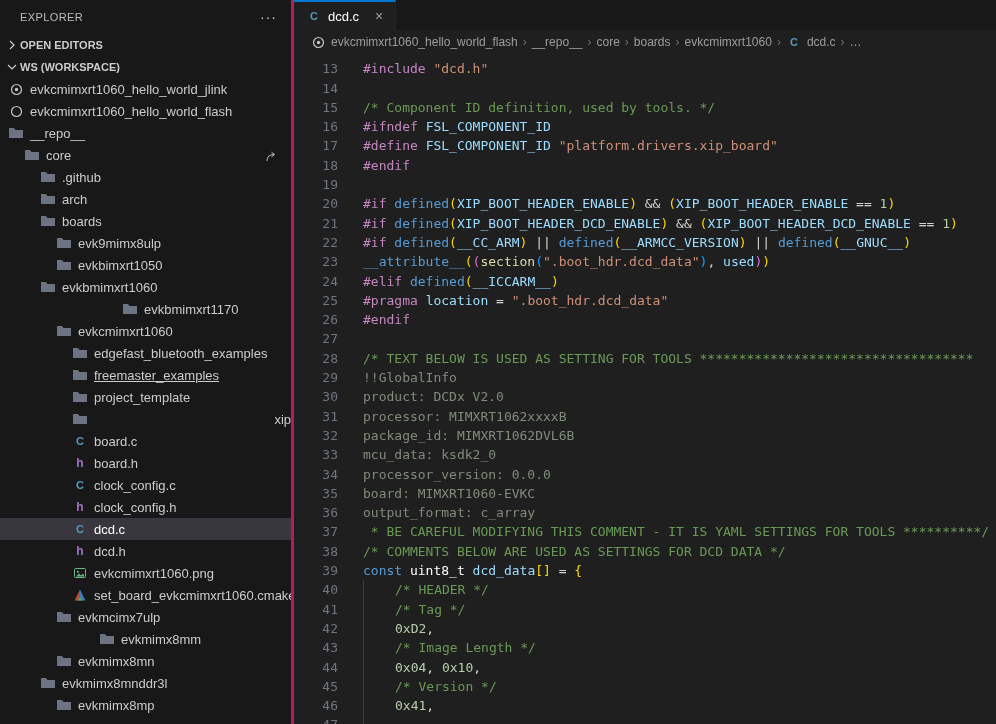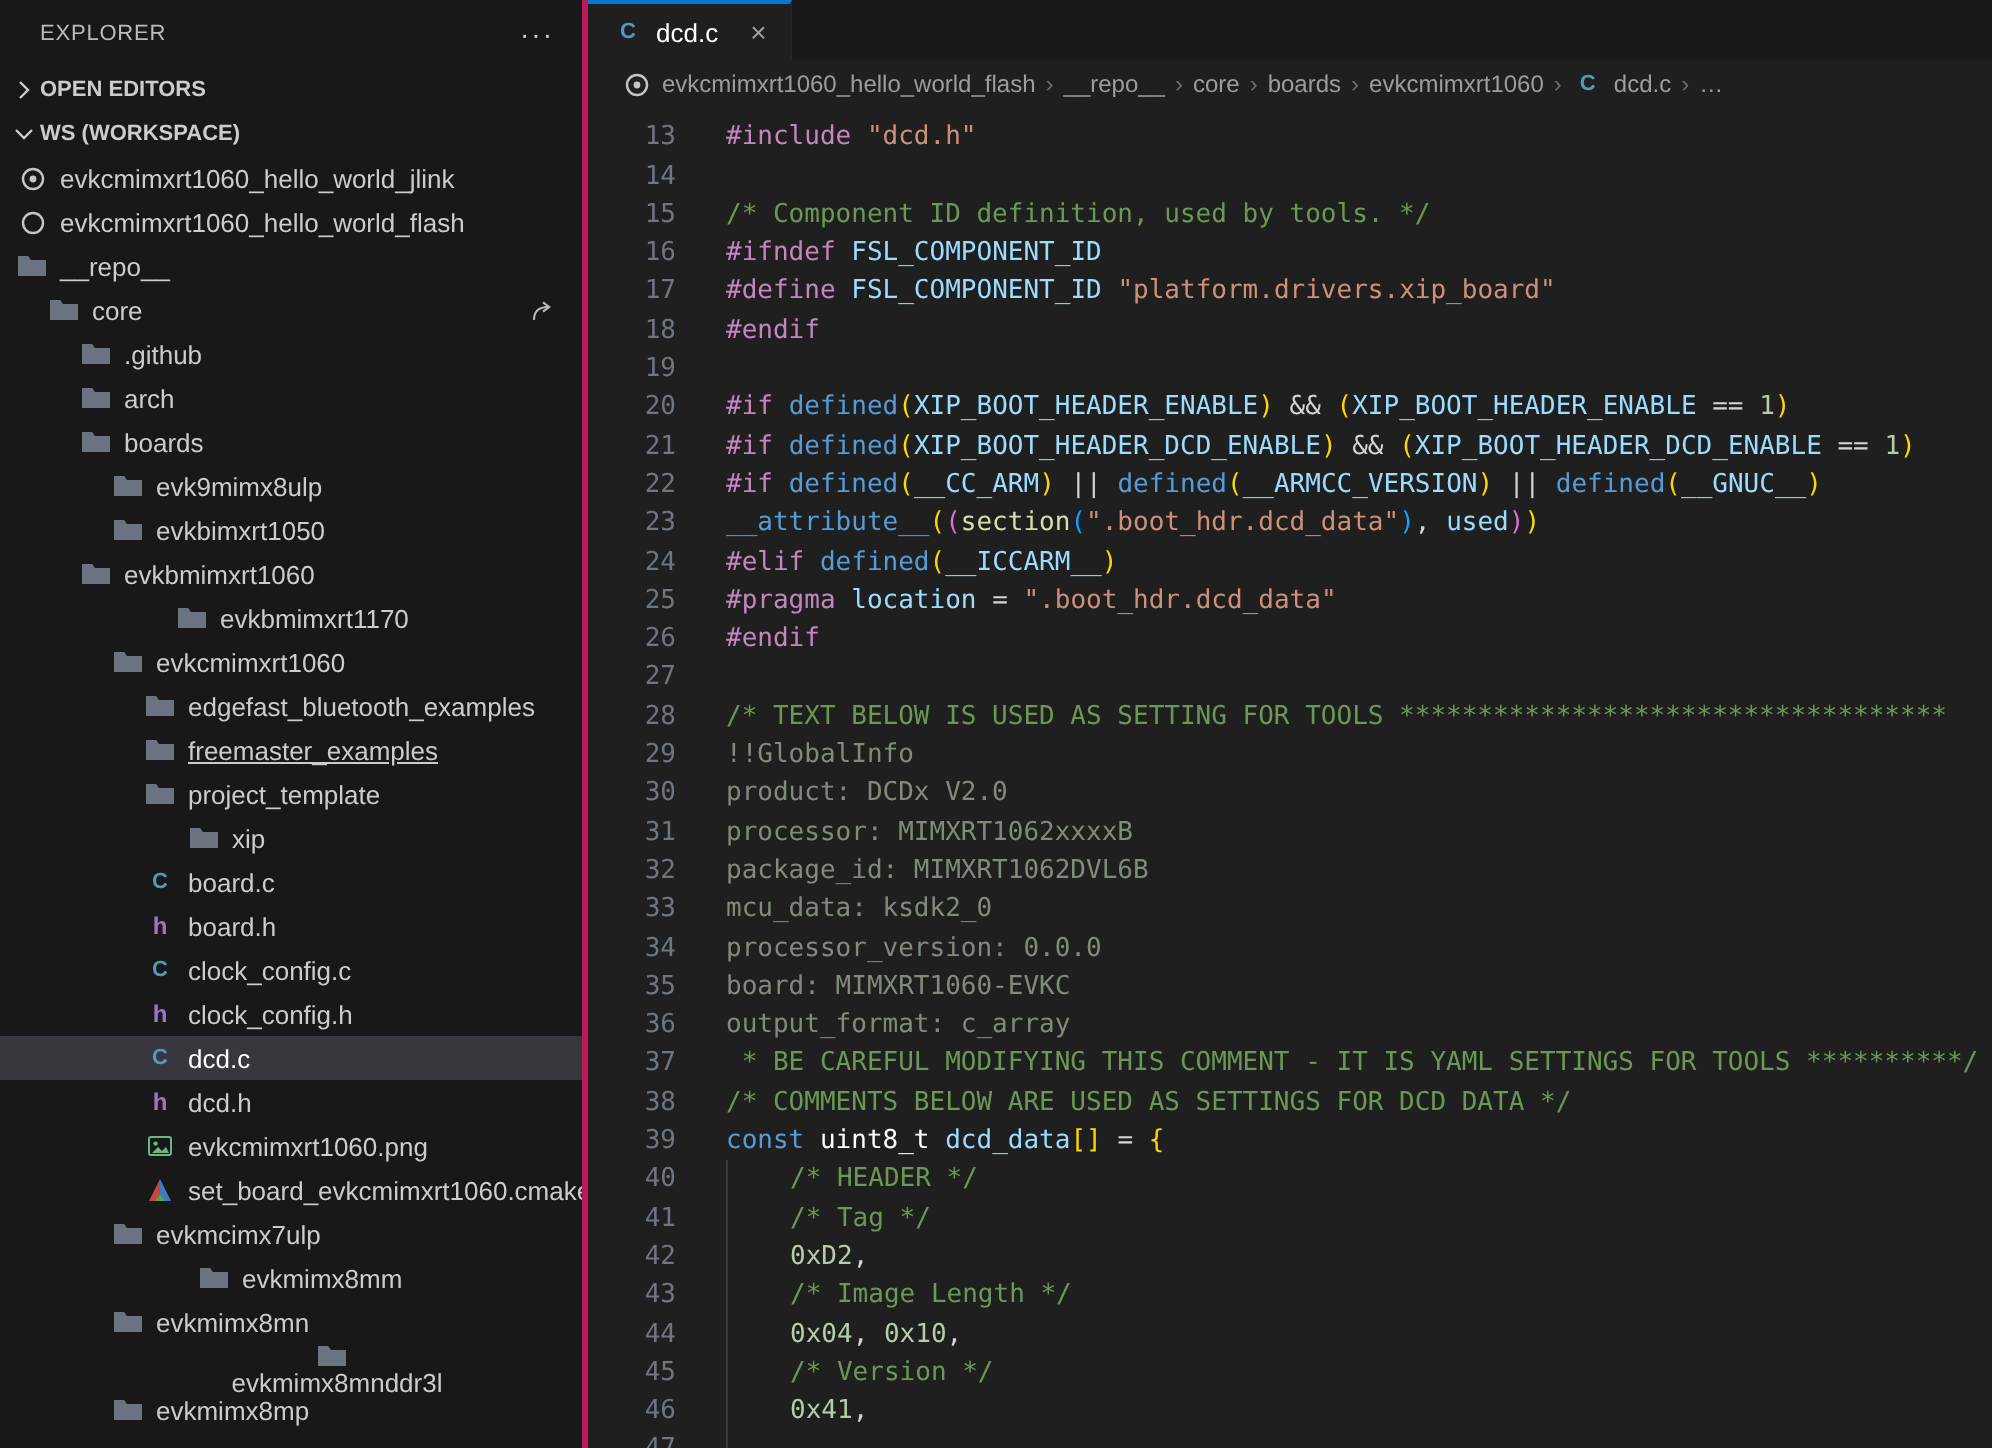--- a/index.html
+++ b/index.html
@@ -162,21 +162,21 @@
           <span class="lbl">evkbimxrt1050</span>
         </div>
         <div class="trow" style="padding-left: 40px;">
           <span class="fic fic-folder">
             <svg width="14" height="12" viewBox="0 0 14 12">
               <path d="M0 1h5l1.5 2H14v8H0z" fill="#6b7480"></path>
             </svg>
           </span>
           <span class="lbl">evkbmimxrt1060</span>
         </div>
-        <div class="trow" style="padding-left: 88px;">
+        <div class="trow" style="padding-left: 88px; margin-left: 34px;">
           <span class="fic fic-folder">
             <svg width="14" height="12" viewBox="0 0 14 12">
               <path d="M0 1h5l1.5 2H14v8H0z" fill="#6b7480"></path>
             </svg>
           </span>
           <span class="lbl">evkbmimxrt1170</span>
         </div>
         <div class="trow" style="padding-left: 56px;">
           <span class="fic fic-folder">
             <svg width="14" height="12" viewBox="0 0 14 12">
@@ -202,21 +202,21 @@
           <span class="lbl">freemaster_examples</span>
         </div>
         <div class="trow" style="padding-left: 72px;">
           <span class="fic fic-folder">
             <svg width="14" height="12" viewBox="0 0 14 12">
               <path d="M0 1h5l1.5 2H14v8H0z" fill="#6b7480"></path>
             </svg>
           </span>
           <span class="lbl">project_template</span>
         </div>
-        <div class="trow" style="padding-left: 94px;">
+        <div class="trow" style="padding-left: 72px; justify-content: space-between;">
           <span class="fic fic-folder">
             <svg width="14" height="12" viewBox="0 0 14 12">
               <path d="M0 1h5l1.5 2H14v8H0z" fill="#6b7480"></path>
             </svg>
           </span>
           <span class="lbl">xip</span>
         </div>
         <div class="trow" style="padding-left: 72px;">
           <span class="fic fic-c">C</span>
           <span class="lbl">board.c</span>
@@ -278,21 +278,21 @@
           <span class="lbl">evkmimx8mm</span>
         </div>
         <div class="trow" style="padding-left: 56px;">
           <span class="fic fic-folder">
             <svg width="14" height="12" viewBox="0 0 14 12">
               <path d="M0 1h5l1.5 2H14v8H0z" fill="#6b7480"></path>
             </svg>
           </span>
           <span class="lbl">evkmimx8mn</span>
         </div>
-        <div class="trow" style="padding-left: 40px; flex-direction: column;">
+        <div class="trow" style="padding-left: 40px;">
           <span class="fic fic-folder">
             <svg width="14" height="12" viewBox="0 0 14 12">
               <path d="M0 1h5l1.5 2H14v8H0z" fill="#6b7480"></path>
             </svg>
           </span>
           <span class="lbl">evkmimx8mnddr3l</span>
         </div>
         <div class="trow" style="padding-left: 56px;">
           <span class="fic fic-folder">
             <svg width="14" height="12" viewBox="0 0 14 12">

